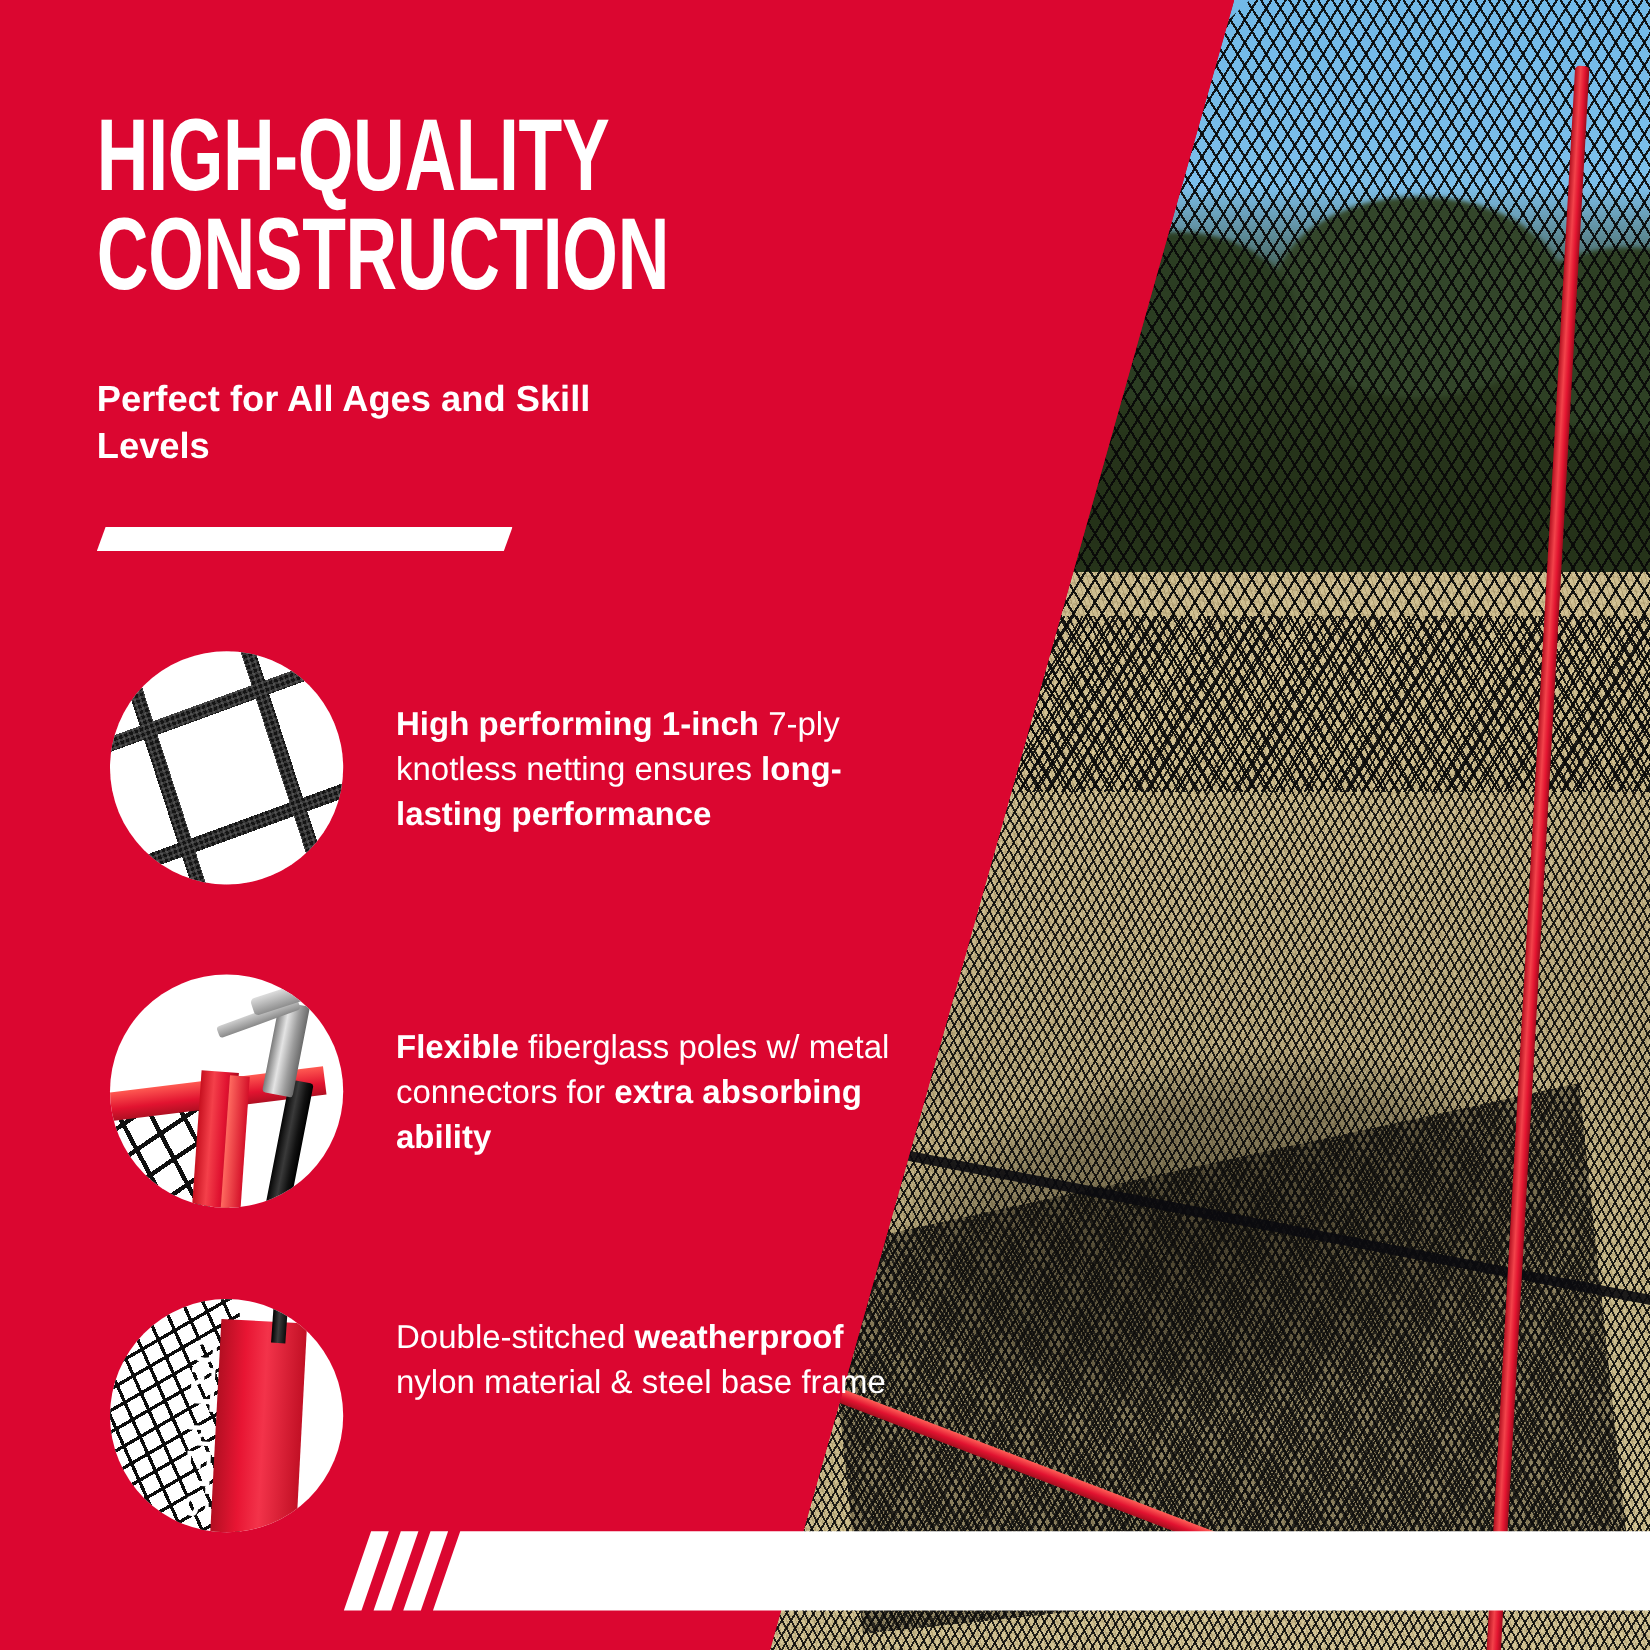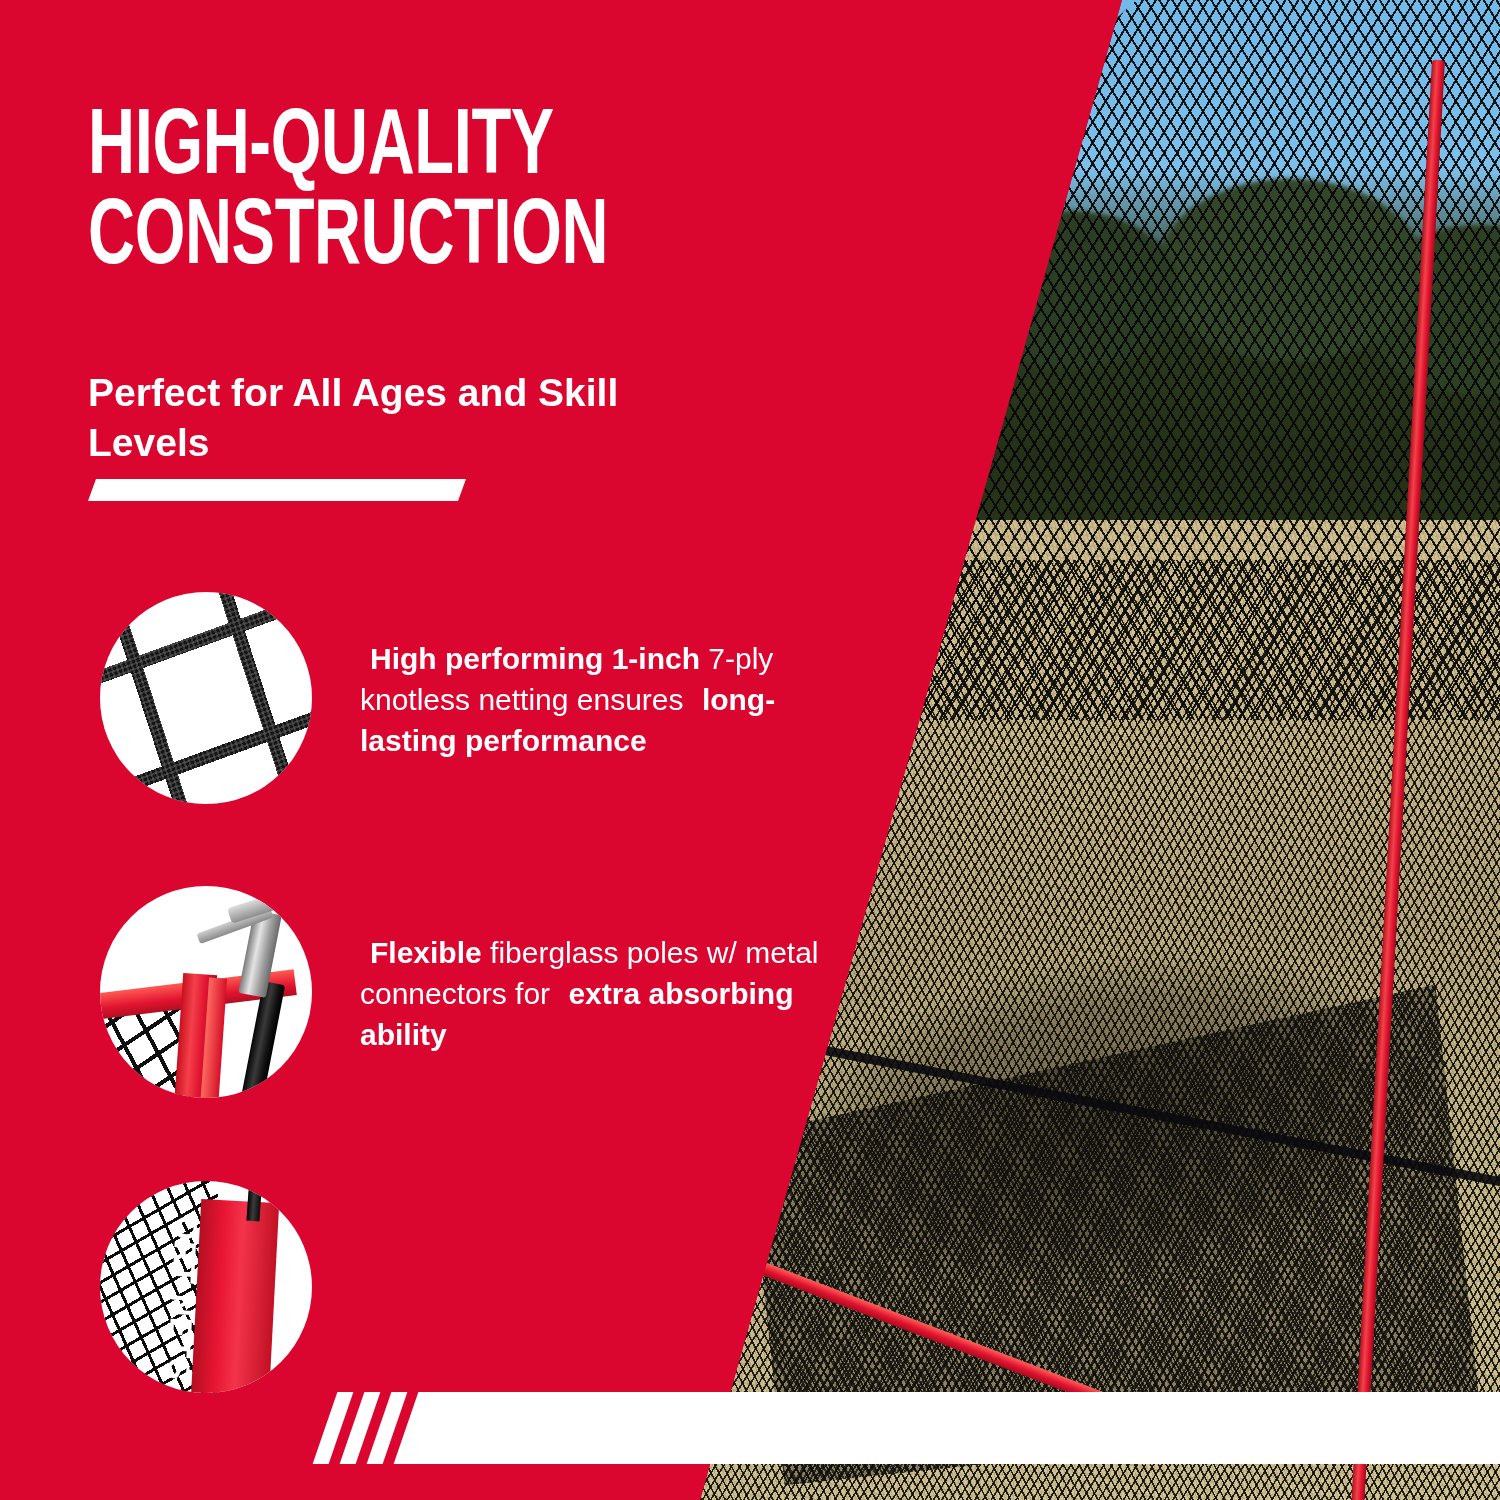--- a/index.html
+++ b/index.html
@@ -157,25 +157,25 @@
     line-height: 0.97;
     letter-spacing: -0.5px;
     transform: scaleX(0.70);
     transform-origin: left top;
     white-space: nowrap;
   }
   .headline .line2 { display: block; }
 
   .subhead {
     position: absolute;
-    left: 88px; top: 368px;
+    left: 88px; top: 342px;
     width: 540px;
     color: #ffffff;
     font-weight: 700;
-    font-size: 39px;
+    font-size: 33px;
     line-height: 1.28;
   }
 
   .divider {
     position: absolute;
     left: 88px; top: 479px;
     width: 378px; height: 22px;
     background: #ffffff;
     clip-path: polygon(8px 0, 378px 0, 370px 22px, 0 22px);
   }
@@ -304,21 +304,21 @@
   }
 
   .feat-text {
     color: #ffffff;
     font-size: 30px;
     line-height: 1.37;
     padding-top: 46px;
     max-width: 470px;
   }
   #feature-2 .feat-text { padding-top: 14px; }
-  .feat-text b { font-weight: 700; margin-left: 10px; }
+  .feat-text b { font-weight: 700; }
 
   
   .stripes { position: absolute; left: 0; bottom: 0; width: 1500px; height: 180px; }
   .stripe {
     position: absolute;
     background: #ffffff;
     height: 72px;
     transform: skewX(-19deg);
   }
   .s1 { left: 325px;  bottom: 36px; width: 16px; }
@@ -381,20 +381,21 @@
     <div class="feat-text"><b>Flexible </b><span>fiberglass poles w/ metal connectors for </span><b>extra absorbing ability</b></div>
   </div>
 
   <div class="feature" id="feature-2">
     <div class="thumb">
       <div class="t3-mesh"></div>
       <div class="t3-sleeve"></div>
       <div class="t3-pole"></div>
       <div class="t3-label">ORT NETS</div>
     </div>
+    <div class="feat-text"><span>Double-stitched </span><b>weatherproof </b><span>nylon material &amp; steel base frame</span></div>
   </div>
 
   <div class="stripes">
     <div class="stripe s1"></div>
     <div class="stripe s2"></div>
     <div class="stripe s3"></div>
     <div class="stripe s4"></div>
   </div>
 
 </div>

